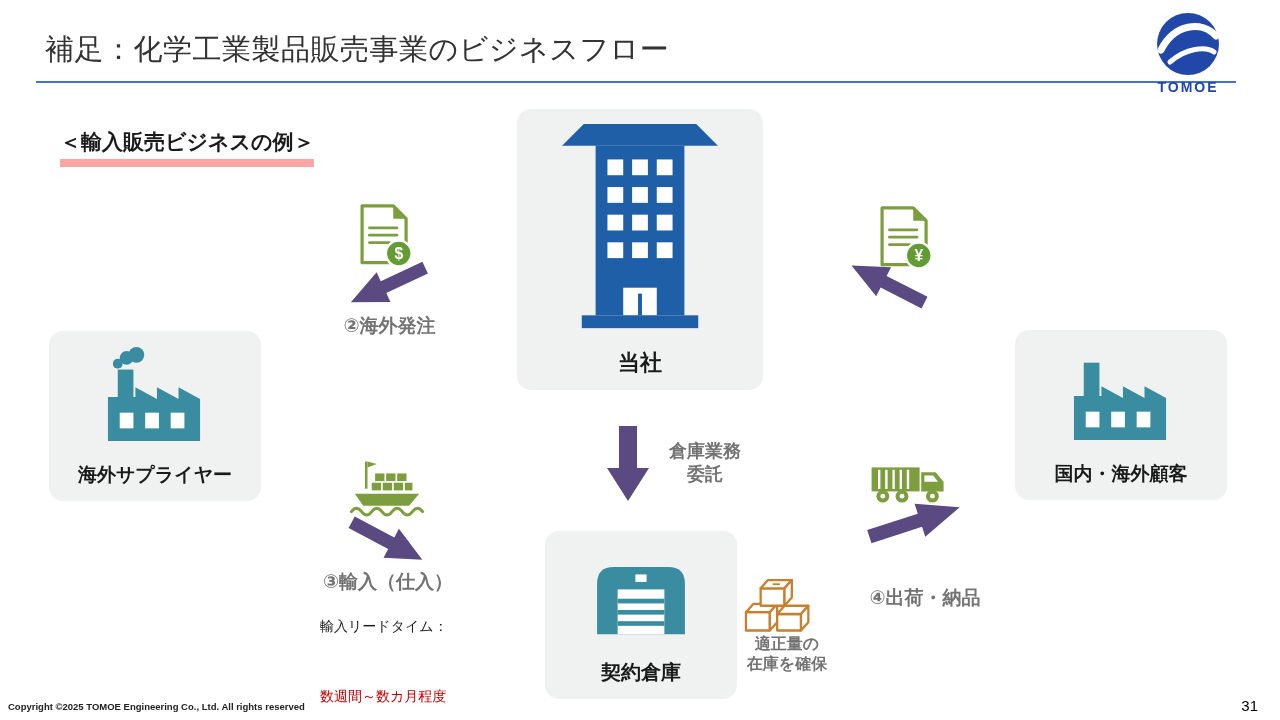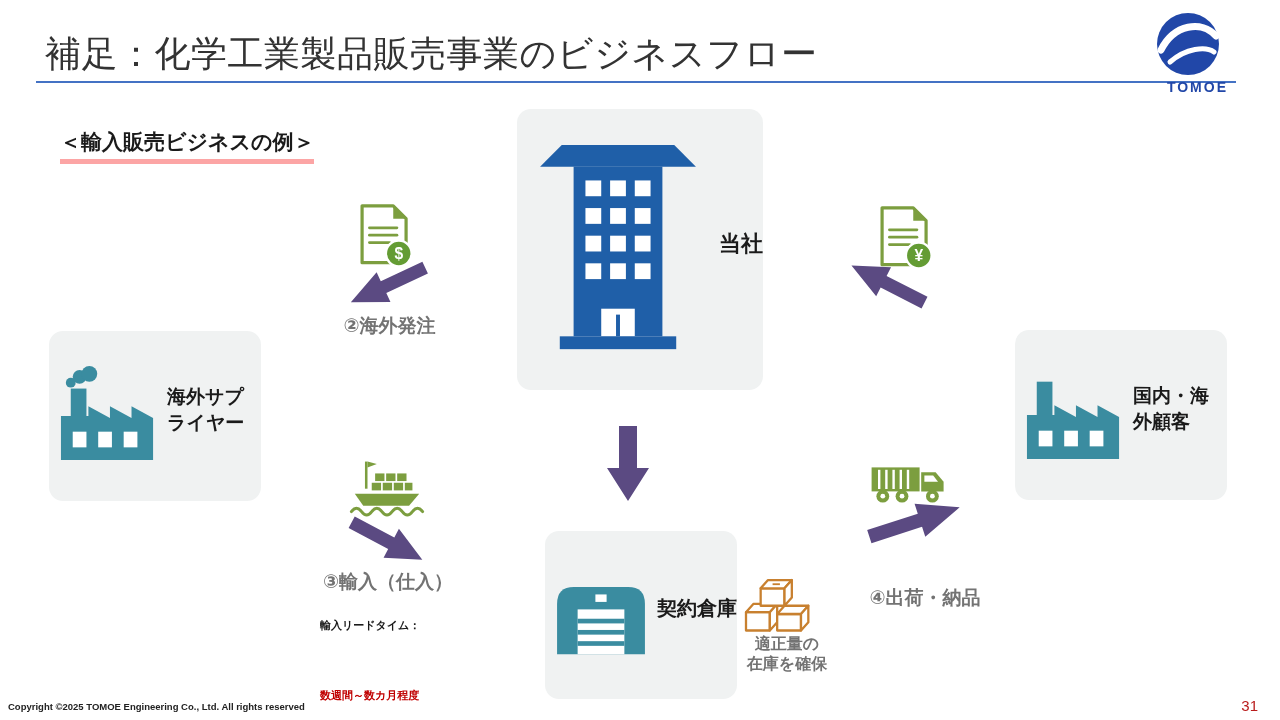--- a/index.html
+++ b/index.html
@@ -5,42 +5,42 @@
   :root{
     --accent-blue:#4472C4; --logo-blue:#2147A8; --building-blue:#1F5FA8;
     --teal:#3A8CA0; --purple:#5B4A82; --olive:#7C9E3F; --badge-green:#649C34;
     --orange:#C8802F; --red:#C00000; --card-bg:#F0F2F2; --text:#262626;
   }
   *{margin:0;padding:0;box-sizing:border-box;}
   html,body{width:1280px;height:720px;}
   body{font-family:"Liberation Sans","DejaVu Sans",sans-serif;background:#fff;overflow:hidden;}
   .slide{position:relative;width:1280px;height:720px;background:#fff;}
   .abs{position:absolute;}
-  .title{position:absolute;left:45px;top:30px;font-size:36px;font-weight:500;color:#333;letter-spacing:0.5px;}
+  .title{position:absolute;left:45px;top:30px;font-size:29px;font-weight:500;color:#333;letter-spacing:0.5px;}
   .rule{position:absolute;left:36px;top:81px;width:1200px;height:2px;background:var(--accent-blue);}
-  .logo{position:absolute;left:1148px;top:10px;width:80px;text-align:right;}
+  .logo{position:absolute;left:1148px;top:10px;width:80px;text-align:center;}
   .logo svg{margin:0 auto;display:block;}
   .logo-text{font-size:14px;font-weight:bold;color:var(--logo-blue);letter-spacing:2px;margin-top:1px;}
-  .subtitle{position:absolute;left:60px;top:128px;font-size:21px;font-weight:bold;color:#1a1a1a;border-bottom:5px solid #fca5a5;padding-bottom:3px;}
-  .card{position:absolute;background:var(--card-bg);border-radius:14px;display:flex;align-items:center;}
+  .subtitle{position:absolute;left:60px;top:128px;font-size:21px;font-weight:bold;color:#1a1a1a;border-bottom:8px solid #fca5a5;padding-bottom:3px;}
+  .card{position:absolute;background:var(--card-bg);border-radius:14px;display:flex;flex-direction:column;align-items:center;}
   .icon-wrap{flex:1;display:flex;align-items:center;justify-content:center;}
   .card-label{font-weight:bold;color:#1a1a1a;}
   .card.company{left:517px;top:109px;width:246px;height:281px;}
   .card.company .card-label{font-size:22px;padding-bottom:12px;}
   .card.supplier{left:49px;top:331px;width:212px;height:170px;}
   .card.supplier .card-label{font-size:19px;padding-bottom:13px;}
   .card.customer{left:1015px;top:330px;width:212px;height:170px;}
   .card.customer .card-label{font-size:19px;padding-bottom:13px;}
   .card.warehouse{left:545px;top:531px;width:192px;height:168px;}
   .card.warehouse .card-label{font-size:20px;padding-bottom:13px;}
   .flow-label{position:absolute;font-size:19px;font-weight:600;color:#737373;text-align:center;line-height:1.28;}
-  .note{position:absolute;font-size:11px;font-weight:bold;color:#1a1a1a;}
+  .note{position:absolute;font-size:14px;font-weight:normal;color:#1a1a1a;}
   .note.red{color:var(--red);margin-top:47px;}
   .footer{position:absolute;left:8px;bottom:8px;font-size:9.5px;font-weight:600;color:#222;}
-  .page-num{position:absolute;right:22px;bottom:6px;font-size:15px;color:#b91c1c;}
+  .page-num{position:absolute;right:22px;bottom:6px;font-size:15px;color:#000000;}
   svg{display:block;overflow:visible;}
   .f-blue{fill:var(--building-blue)} .f-teal{fill:var(--teal)} .f-olive{fill:var(--olive)}
   .f-purple{fill:var(--purple)} .f-white{fill:#fff} .f-badge{fill:var(--badge-green)}
   .s-olive{stroke:var(--olive);fill:none}
   .box-face{fill:#fff;stroke:var(--orange);stroke-width:2.5;stroke-linejoin:round}
   .doc-line{stroke:var(--olive);stroke-width:3;stroke-linecap:round}
   .badge-txt{fill:#fff;font-size:17px;font-weight:bold;font-family:"Liberation Sans",sans-serif;text-anchor:middle;}
 </style>
 </head>
 <body>
@@ -221,20 +221,24 @@
     <polygon class="f-purple" points="0,14 56,14 56,2 100,22 56,42 56,30 0,30"></polygon>
   </svg>
 
   <svg class="abs" style="left:867px;top:503px;width:95px;height:38px;transform:rotate(-18deg);" viewBox="0 0 100 44" preserveAspectRatio="none">
     <polygon class="f-purple" points="0,14 56,14 56,2 100,22 56,42 56,30 0,30"></polygon>
   </svg>
 
   <div class="flow-label" style="left:322px;top:314px;width:135px;">②海外発注</div>
 
 
+  <div class="flow-label" style="left:655px;top:440px;width:100px;font-size:18px;">
+    <span>倉庫業務</span><br>
+    <span>委託</span>
+  </div>
 
   <div class="flow-label" style="left:308px;top:570px;width:160px;">③輸入（仕入）</div>
 
   <div class="flow-label" style="left:855px;top:562px;width:140px;margin-top:24px;">④出荷・納品</div>
 
   <div class="flow-label" style="left:722px;top:634px;width:130px;font-size:16px;">
     <span>適正量の</span><br>
     <span>在庫を確保</span>
   </div>
 

